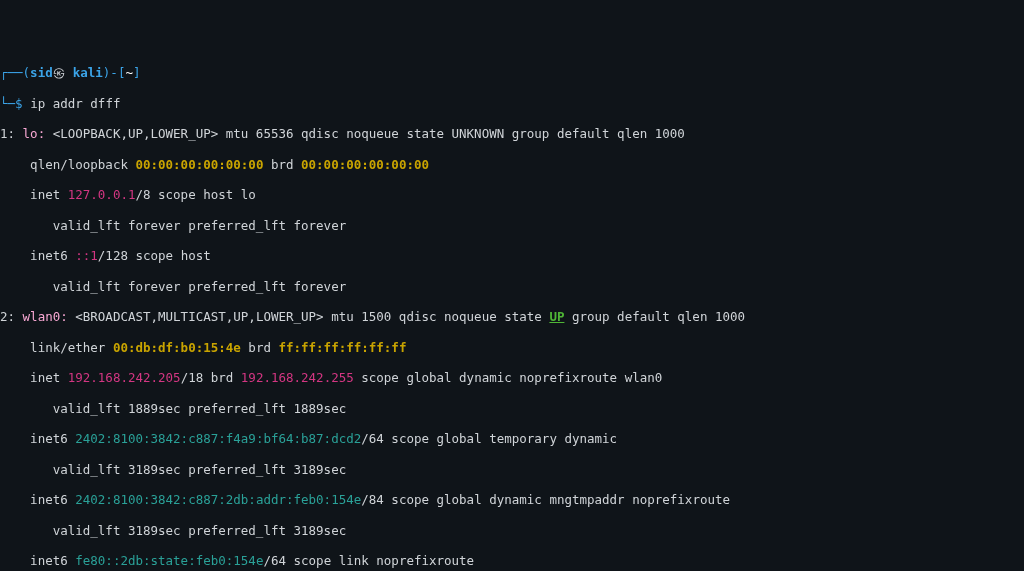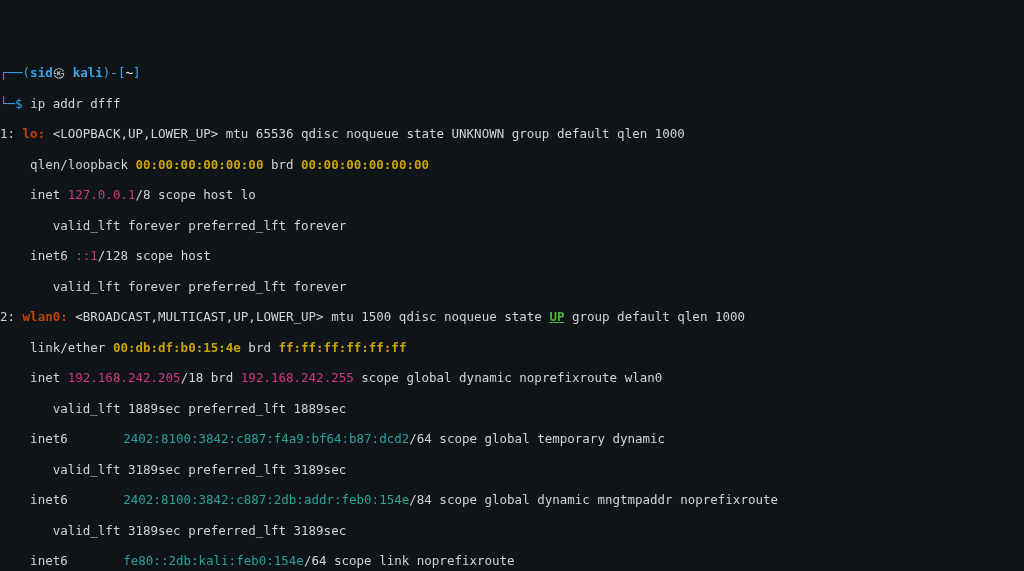--- a/index.html
+++ b/index.html
@@ -7,23 +7,23 @@
       background: #0f1419; color: #d0d4d8;
       font-family: "DejaVu Sans Mono","Menlo","Consolas",monospace;
       font-size: 12.5px; line-height: 1.22; white-space: pre;
       width: 1024px; height: 571px; box-sizing: border-box; overflow: hidden;
     }
     .ln { display:block; }
     .pA::before { content:"┌──"; color:#3ba4e8; }
     .pB::before { content:"└─"; color:#3ba4e8; }
     .blue{color:#3ba4e8;} .boldblue{color:#3ba4e8;font-weight:bold;}
     .grey{color:#d0d4d8;} .white{color:#ffffff;}
-    .cyan{color:#2aa198;margin-left:48px;} .magenta{color:#d33682;margin-top:20px;}
+    .cyan{color:#2aa198;} .magenta{color:#d33682;margin-top:20px;}
     .yellow{color:#c9a400;font-weight:bold;text-align:center;} .green{color:#4fb636;font-weight:bold;text-decoration:underline;}
-    .ifc{color:#c2410c;font-weight:bold;}
+    .ifc{color:#f9a8d4;font-weight:normal;}
     .pr{color:#3ba4e8;}
   </style>
 </head>
 <body>
 
 
 
 <span class="ln pA"><span class="pr">(</span><span class="boldblue">sid</span><span class="grey">㉿ </span><span class="boldblue">kali</span><span class="pr">)-[</span><span class="white">~</span><span class="pr">]</span></span>
 <span class="ln pB"><span class="blue">$ </span><span class="grey">ip addr dfff</span></span>
 <span class="ln"><span>1: </span><span class="ifc">lo:</span><span> &lt;LOOPBACK,UP,LOWER_UP&gt; mtu 65536 qdisc noqueue state UNKNOWN group default qlen 1000</span></span>
@@ -33,21 +33,21 @@
 <span class="ln"><span>    inet6 </span><span class="magenta">::1</span><span>/128 scope host</span></span>
 <span class="ln">       valid_lft forever preferred_lft forever</span>
 <span class="ln"><span>2: </span><span class="ifc">wlan0:</span><span> &lt;BROADCAST,MULTICAST,UP,LOWER_UP&gt; mtu 1500 qdisc noqueue state </span><span class="green">UP</span><span> group default qlen 1000</span></span>
 <span class="ln"><span>    link/ether </span><span class="yellow">00:db:df:b0:15:4e</span><span> brd </span><span class="yellow">ff:ff:ff:ff:ff:ff</span></span>
 <span class="ln"><span>    inet </span><span class="magenta">192.168.242.205</span><span>/18 brd </span><span class="magenta">192.168.242.255</span><span> scope global dynamic noprefixroute wlan0</span></span>
 <span class="ln">       valid_lft 1889sec preferred_lft 1889sec</span>
 <span class="ln"><span>    inet6 </span><span class="cyan">2402:8100:3842:c887:f4a9:bf64:b87:dcd2</span><span>/64 scope global temporary dynamic</span></span>
 <span class="ln">       valid_lft 3189sec preferred_lft 3189sec</span>
 <span class="ln"><span>    inet6 </span><span class="cyan">2402:8100:3842:c887:2db:addr:feb0:154e</span><span>/84 scope global dynamic mngtmpaddr noprefixroute</span></span>
 <span class="ln">       valid_lft 3189sec preferred_lft 3189sec</span>
-<span class="ln"><span>    inet6 </span><span class="cyan">fe80::2db:kali:feb0:154e</span><span>/64 scope link noprefixroute</span></span>
+<span class="ln"><span>    inet6 </span><span class="cyan">fe80::2db:state:feb0:154e</span><span>/64 scope link noprefixroute</span></span>
 
 
 
 
 
 
 
 
 
 

